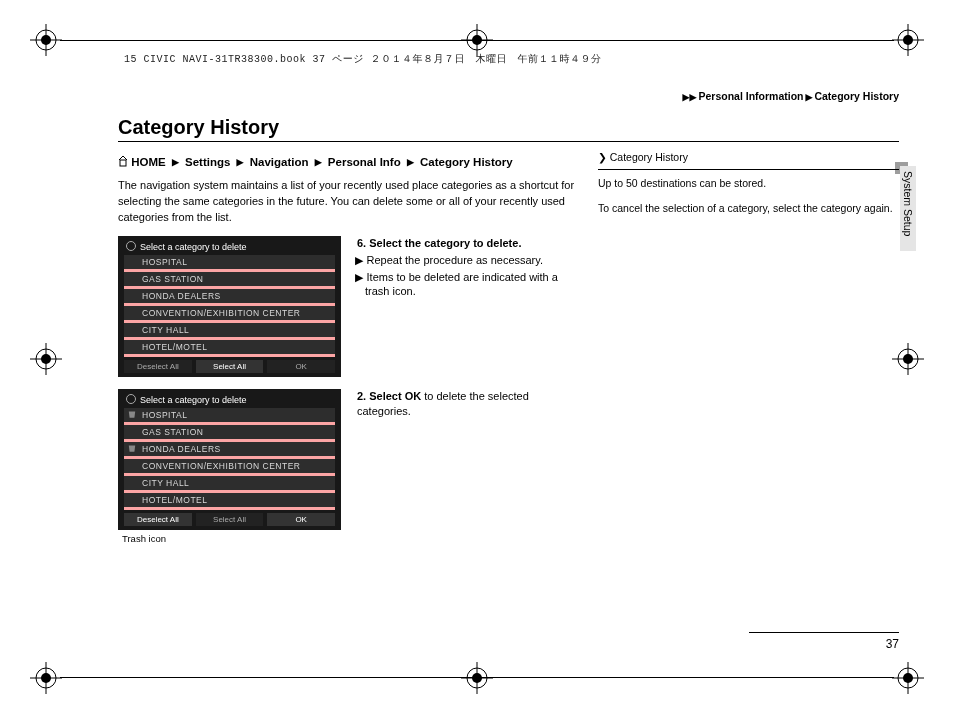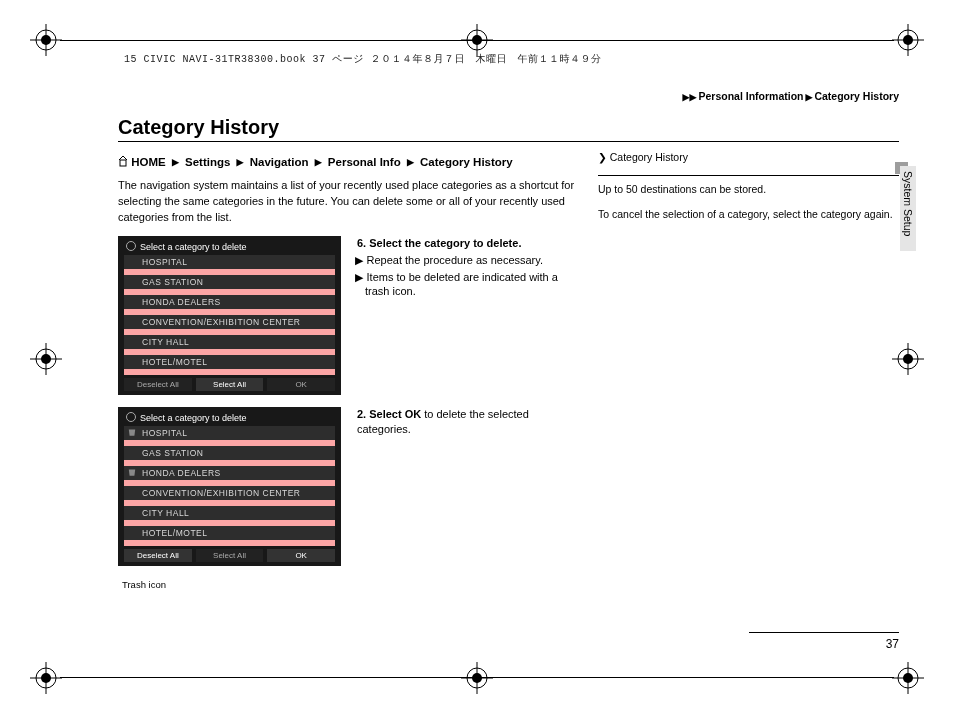--- a/index.html
+++ b/index.html
@@ -76,21 +76,21 @@
   }
   .main-col { flex: 0 0 460px; }
   .aside-col {
     flex: 1;
     font-size: 10.5px;
     line-height: 1.45;
     padding-top: 0;
   }
   .aside-heading {
     border-bottom: 1px solid #000;
-    padding-bottom: 10px;
+    padding-bottom: 4px;
     margin-bottom: 6px;
     font-size:10.5px;
   }
   .aside-col p { margin: 0 0 10px 0; }
 
   .breadcrumb {
     font-weight: bold;
     font-size: 11.5px;
     margin: 4px 0 10px 0;
   }
@@ -124,21 +124,21 @@
     font-family: Arial, sans-serif;
   }
   .navshot .ns-title {
     color:#fff;
     font-size:9px;
     margin:0 0 3px 2px;
   }
   .navshot ul { list-style:none; margin:0; padding:0;}
   .navshot li {
     background:#2d2d2d;
-    border-bottom:6px solid #fca5a5;
+    border-bottom:3px solid #fca5a5;
     padding:2px 4px 2px 18px;
     letter-spacing:.5px;
     color:#d8d8d8;
     font-size:8.5px;
     position:relative;
   }
   .navshot li.with-trash::before{
     content:"";
     position:absolute; left:4px; top:2px;
     width:8px; height:8px;
@@ -152,21 +152,21 @@
     flex:1; text-align:center;
     background:#222; color:#aaa;
     padding:2px 0; font-size:8px;
   }
   .navshot .ns-foot span.active{ color:#fff; background:#333;}
   .navshot .gear{
     display:inline-block;width:8px;height:8px;border:1px solid #aaa;border-radius:50%;
     vertical-align:-1px;margin-right:4px;
   }
 
-  .caption { font-size:9.5px; margin:13px 0 0 4px; }
+  .caption { font-size:9.5px; margin:3px 0 0 4px; }
 
   .step-bullet { padding-left: 8px; text-indent:-10px; margin:2px 0; }
 
   .side-tab {
     position:absolute;
     right:38px;
     top:166px;
     writing-mode: vertical-rl;
     font-size:10.5px;
     background:#e5e5e5;

